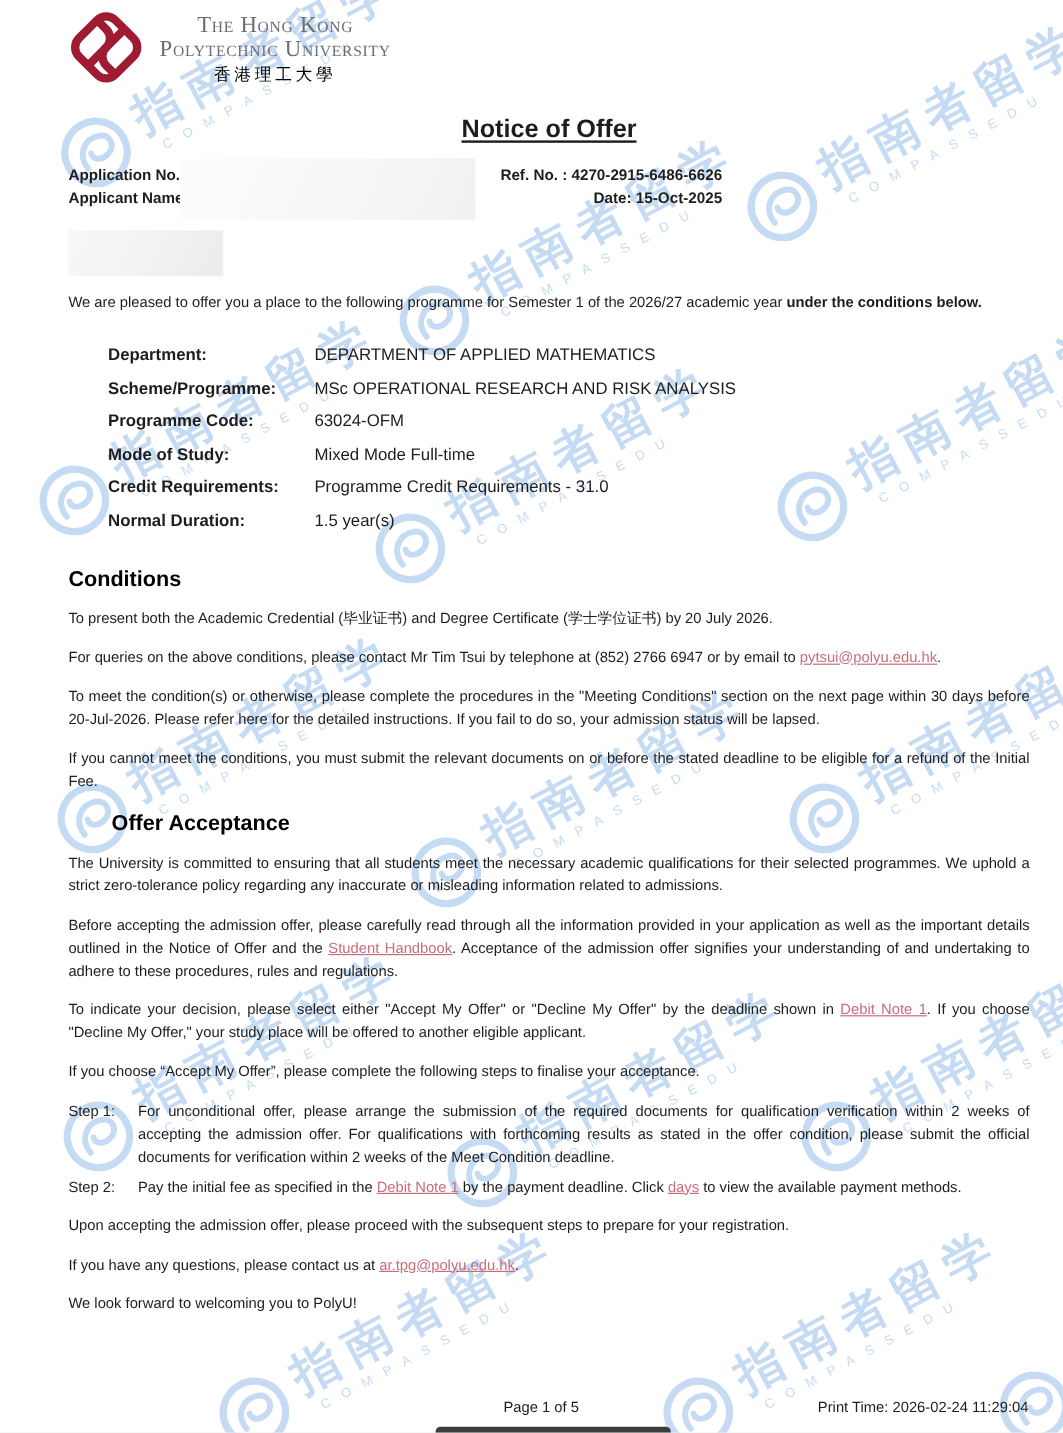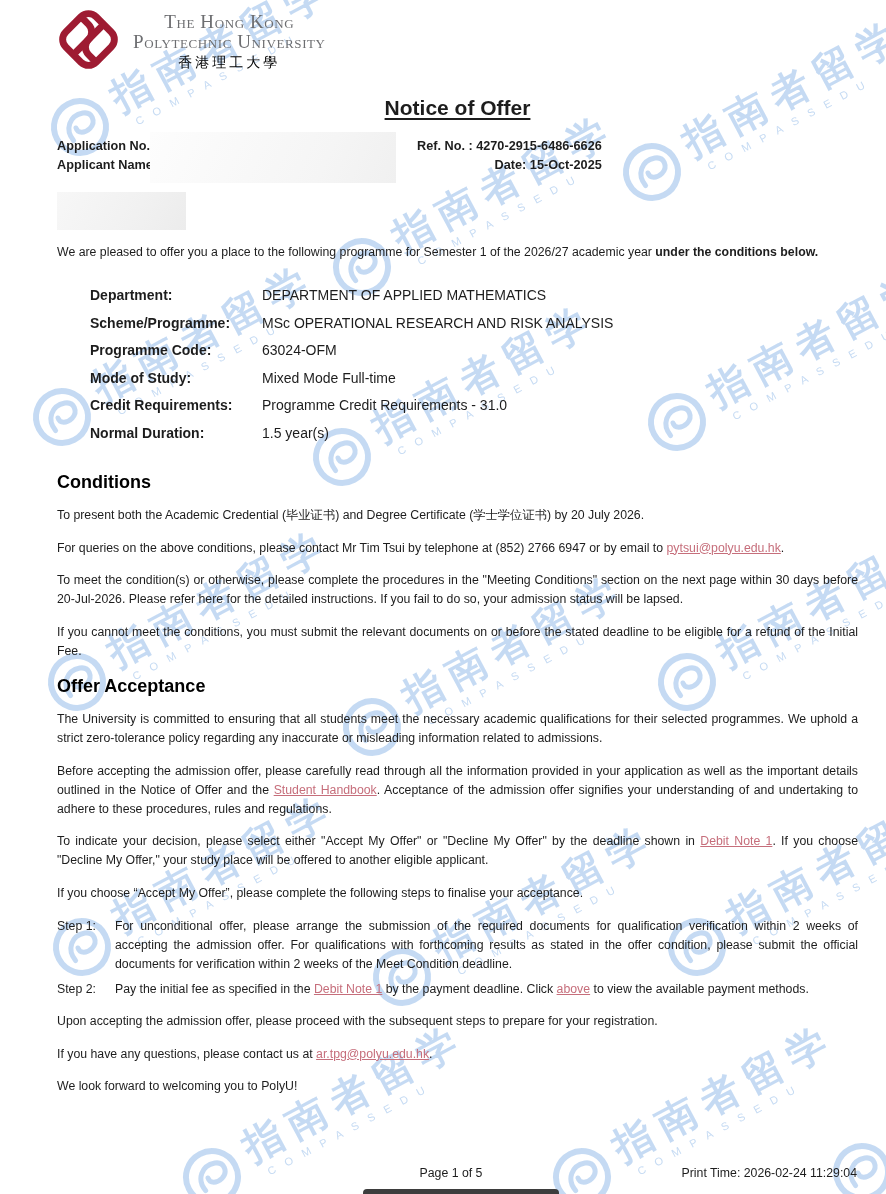--- a/index.html
+++ b/index.html
@@ -39,21 +39,21 @@
     margin-top:17px; width:129px; height:38px;
     background:linear-gradient(120deg,#f7f7f7 0%,#f1f1f1 60%,#ececec 100%);
   }
   p.body { font-size:12.3px; line-height:19px; text-align:justify; }
   .intro { margin-top:13px; text-align:left; }
   .prog { margin:27px 0 0 33px; font-size:14px; }
   .prog-row { display:flex; margin-bottom:14.5px; line-height:13px; }
   .prog-label { width:172px; font-weight:bold; flex:0 0 auto; }
   .section-h { font-size:18px; font-weight:bold; color:#000; }
   .h-cond { margin-top:32px; }
-  .h-acc  { margin-top:15px; }
+  .h-acc  { margin-top:15px;margin-left:36px; }
   .gap { margin-top:13.5px; }
   a.link { color:#c66e7b; text-decoration:underline; cursor:pointer; }
   .steps { margin-top:14px; }
   .step { display:flex; margin-bottom:6px; }
   .step-label { flex:0 0 58px; font-size:12.3px; line-height:19px; }
   .step-text { flex:1; }
   
   .footer { position:absolute; left:16px; right:0; top:1166px; z-index:1; font-size:12.3px; }
   .footer-page { text-align:center; }
   .footer-print { position:absolute; right:29px; top:0; }
@@ -304,21 +304,21 @@
     <p class="body gap">If you choose “Accept My Offer”, please complete the following steps to finalise your acceptance.</p>
 
     <div class="steps">
       <div class="step">
         <div class="step-label">Step 1:</div>
         <p class="body step-text">For unconditional offer, please arrange the submission of the required documents for qualification verification within 2 weeks of accepting the admission offer. For qualifications with forthcoming results as stated in the offer condition, please submit the official documents for verification within 2 weeks of the Meet Condition deadline.</p>
       </div>
       <div class="step">
         <div class="step-label">Step 2:</div>
         <p class="body step-text">
-          <span>Pay the initial fee as specified in the </span><a class="link">Debit Note 1</a><span> by the payment deadline. Click </span><a class="link">above</a><span> to view the available payment methods.</span>
+          <span>Pay the initial fee as specified in the </span><a class="link">Debit Note 1</a><span> by the payment deadline. Click </span><a class="link">days</a><span> to view the available payment methods.</span>
         </p>
       </div>
     </div>
 
     <p class="body gap">Upon accepting the admission offer, please proceed with the subsequent steps to prepare for your registration.</p>
     <p class="body gap">
       <span>If you have any questions, please contact us at </span><a class="link">ar.tpg@polyu.edu.hk</a><span>.</span>
     </p>
     <p class="body gap">We look forward to welcoming you to PolyU!</p>
 

